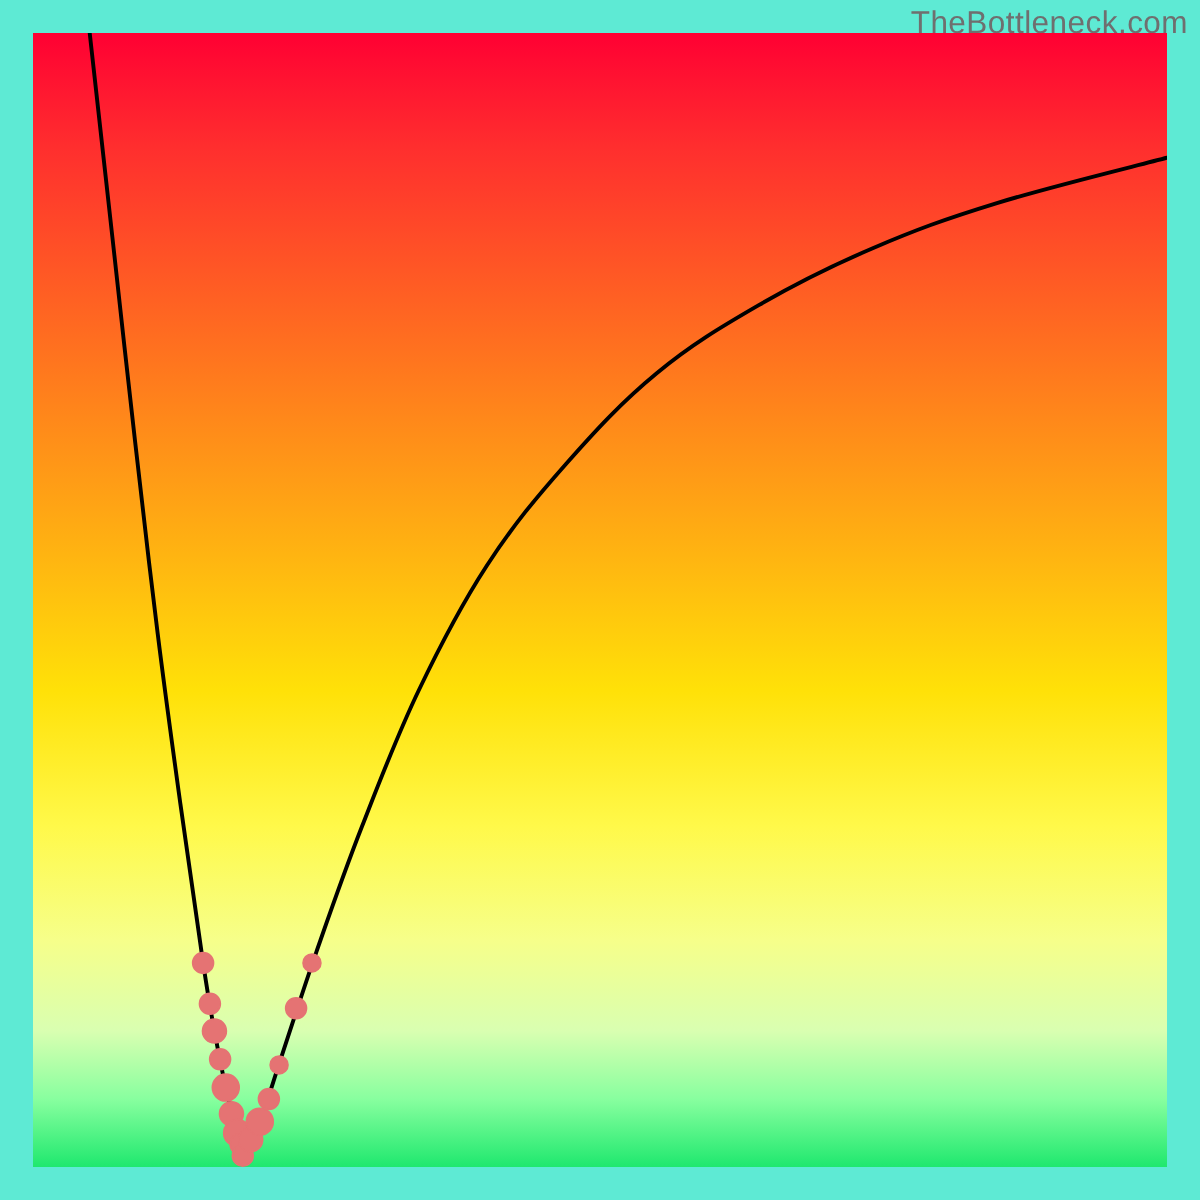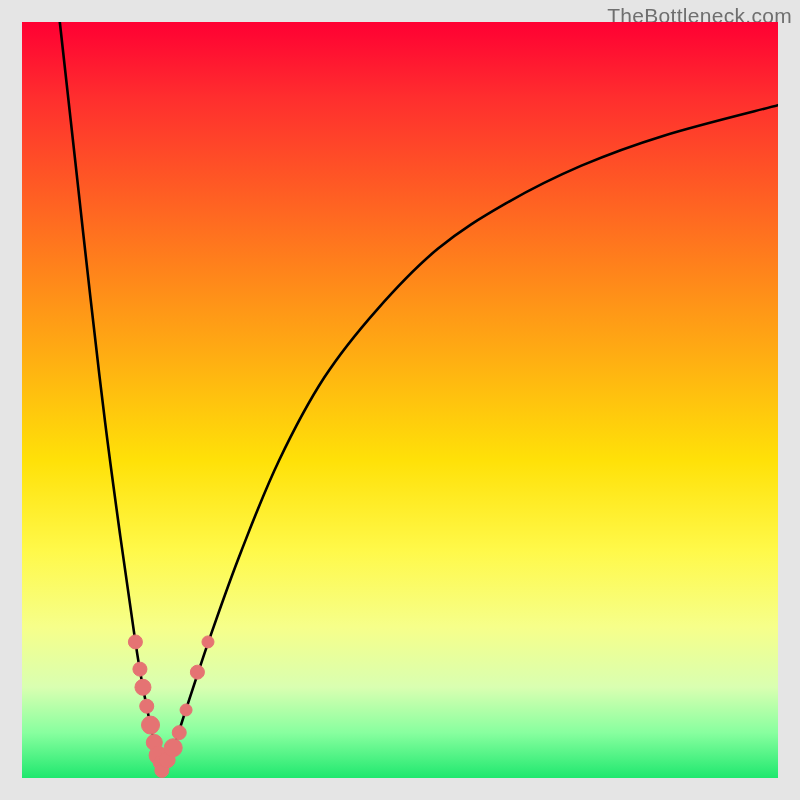--- a/index.html
+++ b/index.html
@@ -8,21 +8,21 @@
     width: 800px;
     height: 800px;
     overflow: hidden;
     background: #000;
     font-family: Arial, Helvetica, sans-serif;
   }
   .chart-wrap {
     position: relative;
     width: 800px;
     height: 800px;
-    background: #e5e5e5;
+    background: #5eead4;
   }
   .plot-area {
     position: absolute;
     left: 22px;
     top: 22px;
     width: 756px;
     height: 756px;
     
     background: linear-gradient(to bottom,
       #ff0033 0%,

